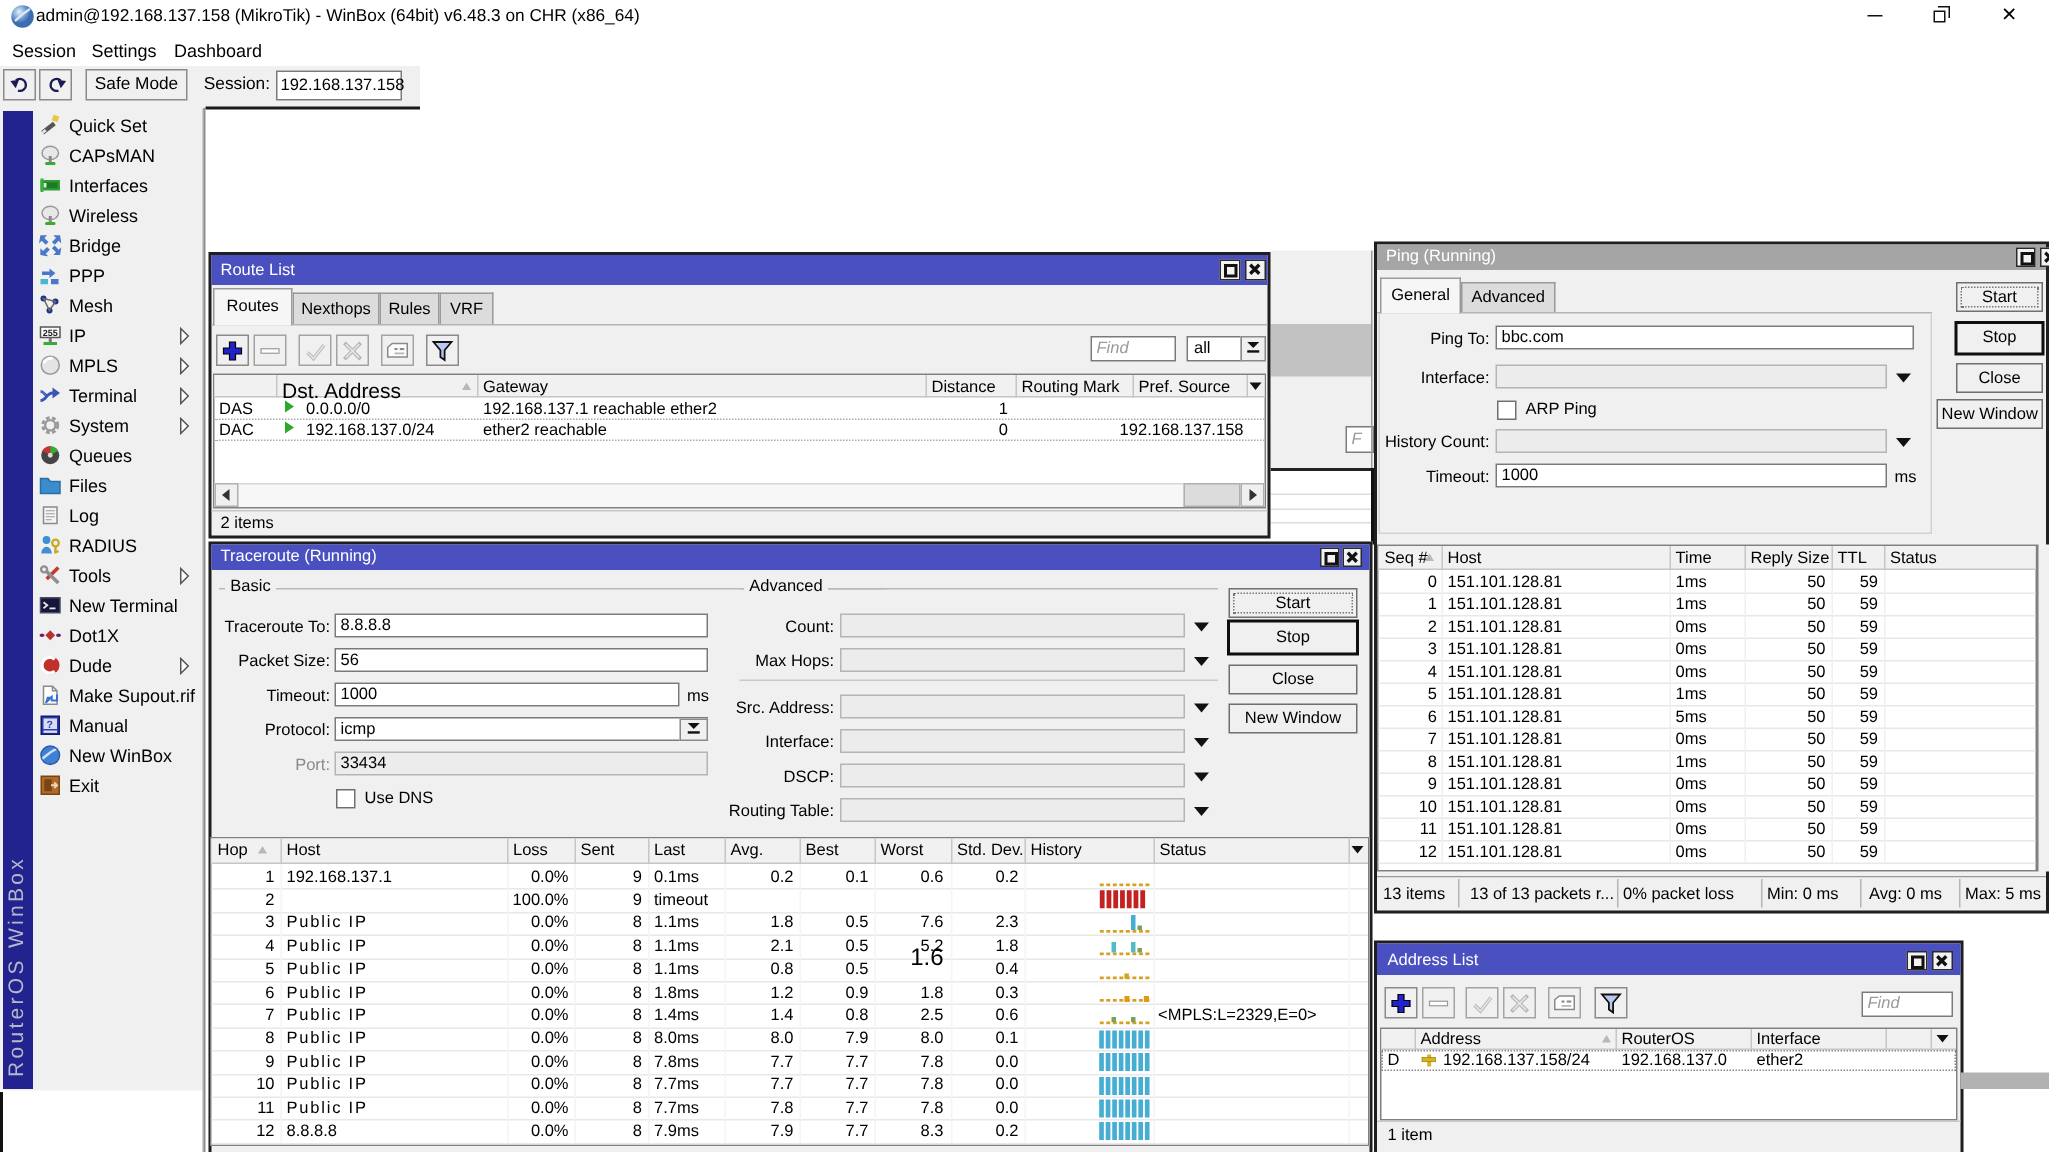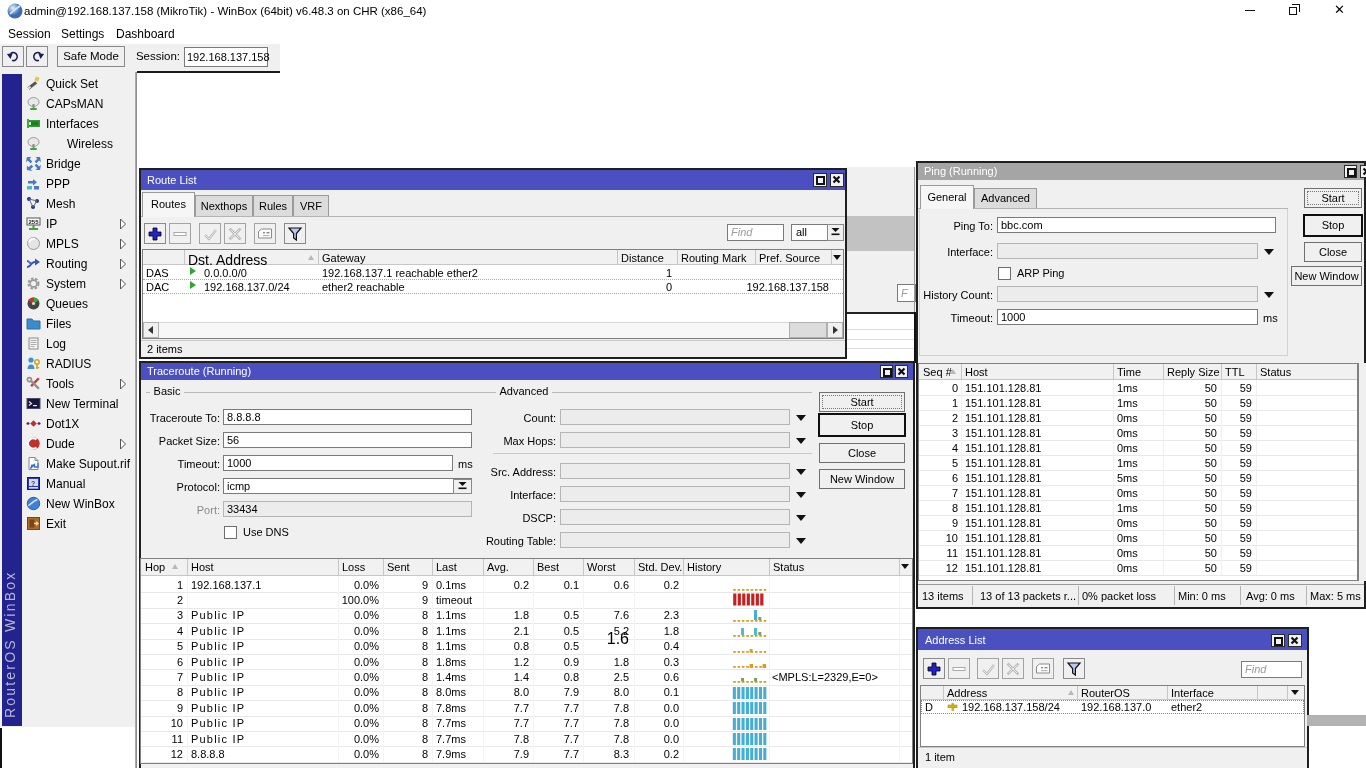--- a/index.html
+++ b/index.html
@@ -69,21 +69,21 @@
       <rect x="2.5" y="5.5" width="10" height="4" fill="#1e7a28"></rect>
       <rect x="3" y="6" width="2" height="3" fill="#d6f0d0"></rect>
       <rect x="1" y="3" width="2" height="9" fill="#37b13b"></rect>
     </svg></div>
 <div style="position:absolute;left:46px;top:117px;font-size:12px;color:#000;white-space:nowrap;">Interfaces</div>
 <div style="position:absolute;left:26px;top:136px;width:15px;height:15px"><svg width="15" height="15" viewBox="0 0 15 15">
       <ellipse cx="7.5" cy="6" rx="5.5" ry="4.5" fill="#e8e8e8" stroke="#9a9a9a"></ellipse>
       <rect x="6.5" y="8" width="2" height="4" fill="#8a8a8a"></rect>
       <rect x="4" y="12" width="7" height="2" rx="1" fill="#3aaa35"></rect>
     </svg></div>
-<div style="position:absolute;left:46px;top:137px;font-size:12px;color:#000;white-space:nowrap;margin-left:21px;">Wireless</div>
+<div style="position:absolute;left:46px;top:137px;font-size:12px;color:#000;white-space:nowrap;">Wireless</div>
 <div style="position:absolute;left:26px;top:156px;width:15px;height:15px"><svg width="15" height="15" viewBox="0 0 15 15">
       <g fill="#4a77c9">
         <path d="M1 1 l5 0 l-2 2 l3 3 l-2 2 l-3 -3 l-2 2 z" transform="scale(0.9)"></path>
         <path d="M14 1 l-5 0 l2 2 l-3 3 l2 2 l3 -3 l2 2 z" transform="scale(0.9) translate(1.6 0)"></path>
         <path d="M1 14 l0 -5 l2 2 l3 -3 l2 2 l-3 3 l2 2 z" transform="scale(0.9) translate(0 1.6)"></path>
         <path d="M14 14 l-5 0 l2 -2 l-3 -3 l2 -2 l3 3 l2 -2 z" transform="scale(0.9) translate(1.6 1.6)"></path>
       </g>
     </svg></div>
 <div style="position:absolute;left:46px;top:157px;font-size:12px;color:#000;white-space:nowrap;">Bridge</div>
 <div style="position:absolute;left:26px;top:176px;width:15px;height:15px"><svg width="15" height="15" viewBox="0 0 15 15">
@@ -116,21 +116,21 @@
 <div style="position:absolute;left:46px;top:237px;font-size:12px;color:#000;white-space:nowrap;">MPLS</div>
 <svg style="position:absolute;left:119px;top:238px" width="8" height="12">
     <path d="M1.5 1 L6.5 6 L1.5 11 Z" fill="#fdfdfd" stroke="#555" stroke-width="1"></path>
   </svg>
 <div style="position:absolute;left:26px;top:256px;width:15px;height:15px"><svg width="15" height="15" viewBox="0 0 15 15">
       <g fill="#3a55b8">
         <path d="M1 10 C4 10 5 5 9 5 l0 -2.6 L14 6 l-5 3.6 L9 7 C6 7 5 12 1 12 z"></path>
         <path d="M1 4 C3 4 4 6 6 7 l-1.6 1.6 C2.8 7.4 2.5 6 1 6 z" opacity="0.9"></path>
       </g>
     </svg></div>
-<div style="position:absolute;left:46px;top:257px;font-size:12px;color:#000;white-space:nowrap;">Routing</div>
+<div style="position:absolute;left:46px;top:257px;font-size:12px;color:#000;white-space:nowrap;">Terminal</div>
 <svg style="position:absolute;left:119px;top:258px" width="8" height="12">
     <path d="M1.5 1 L6.5 6 L1.5 11 Z" fill="#fdfdfd" stroke="#555" stroke-width="1"></path>
   </svg>
 <div style="position:absolute;left:26px;top:276px;width:15px;height:15px"><svg width="15" height="15" viewBox="0 0 15 15">
       <circle cx="7.5" cy="7.5" r="5" fill="none" stroke="#9a9a9a" stroke-width="2" stroke-dasharray="2.5 1.6"></circle>
       <circle cx="7.5" cy="7.5" r="3.4" fill="none" stroke="#9a9a9a" stroke-width="1.6"></circle>
     </svg></div>
 <div style="position:absolute;left:46px;top:277px;font-size:12px;color:#000;white-space:nowrap;">System</div>
 <svg style="position:absolute;left:119px;top:278px" width="8" height="12">
     <path d="M1.5 1 L6.5 6 L1.5 11 Z" fill="#fdfdfd" stroke="#555" stroke-width="1"></path>

